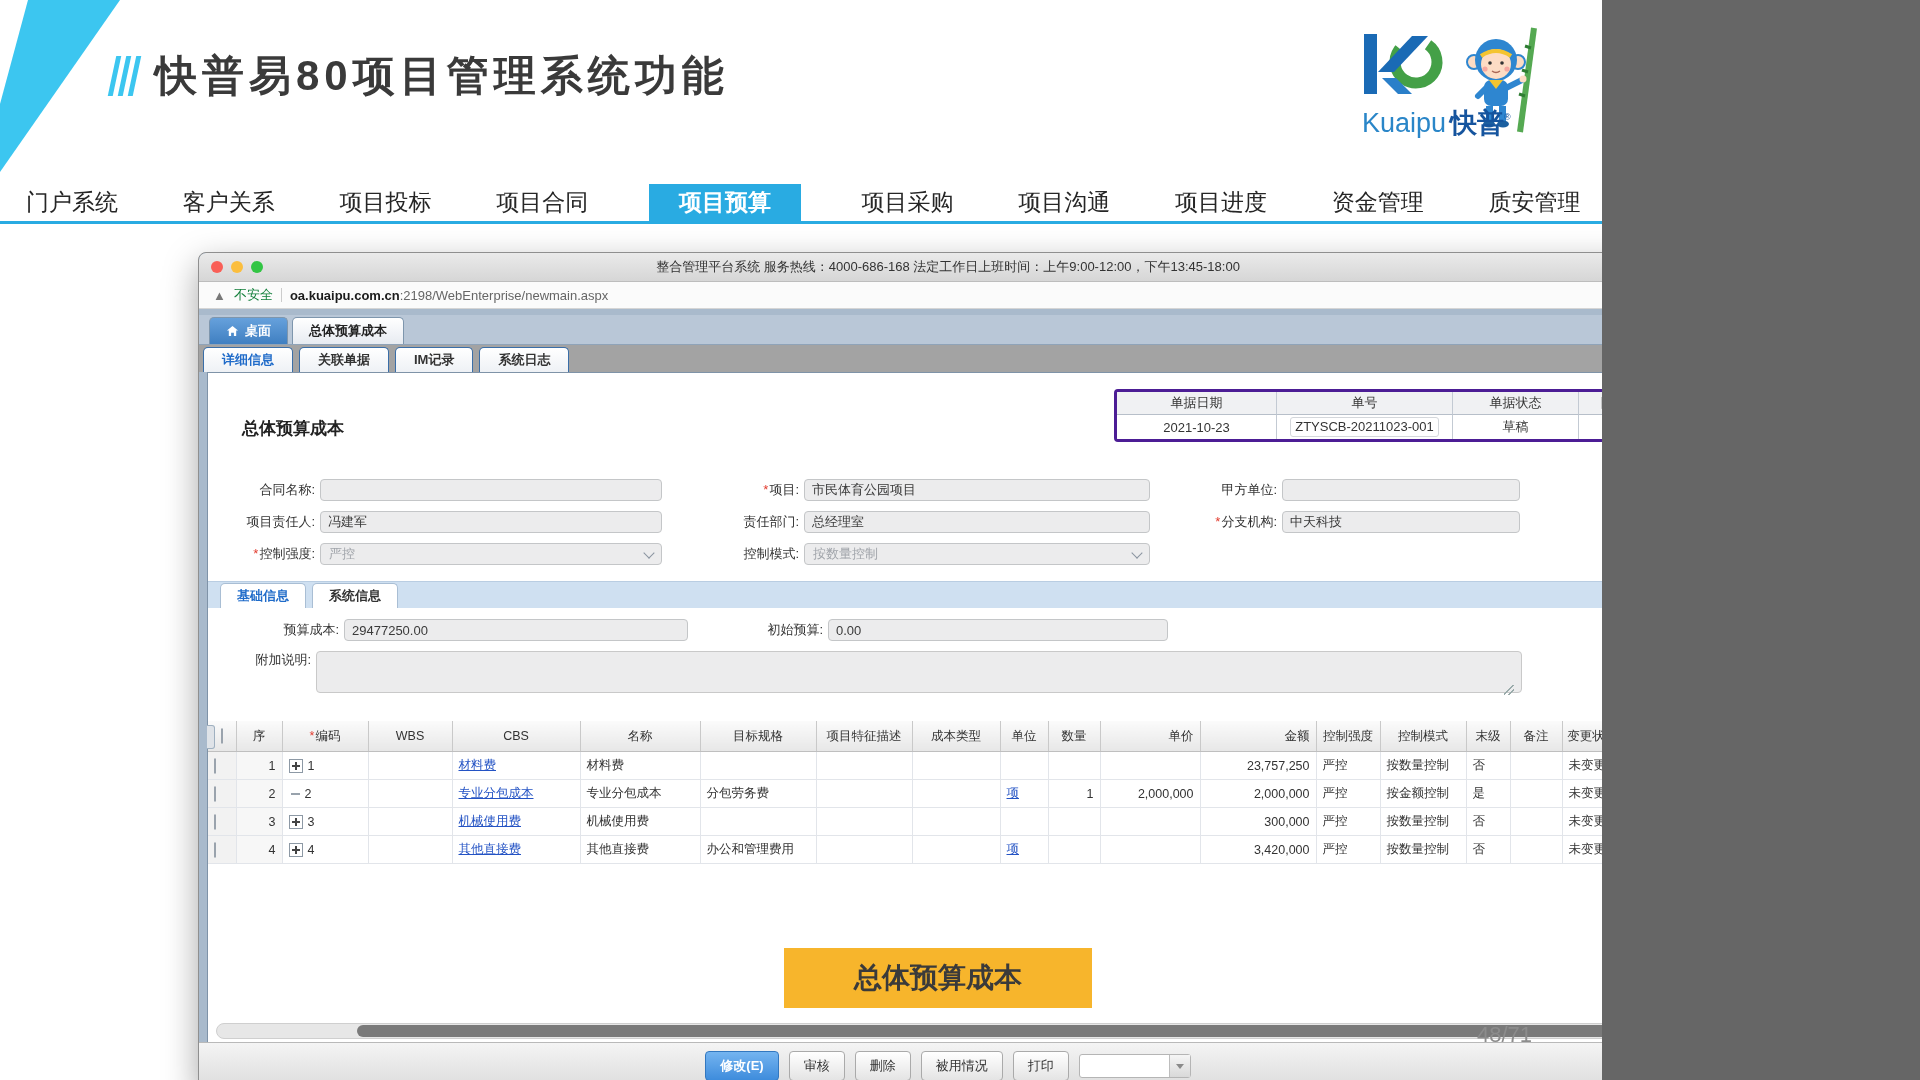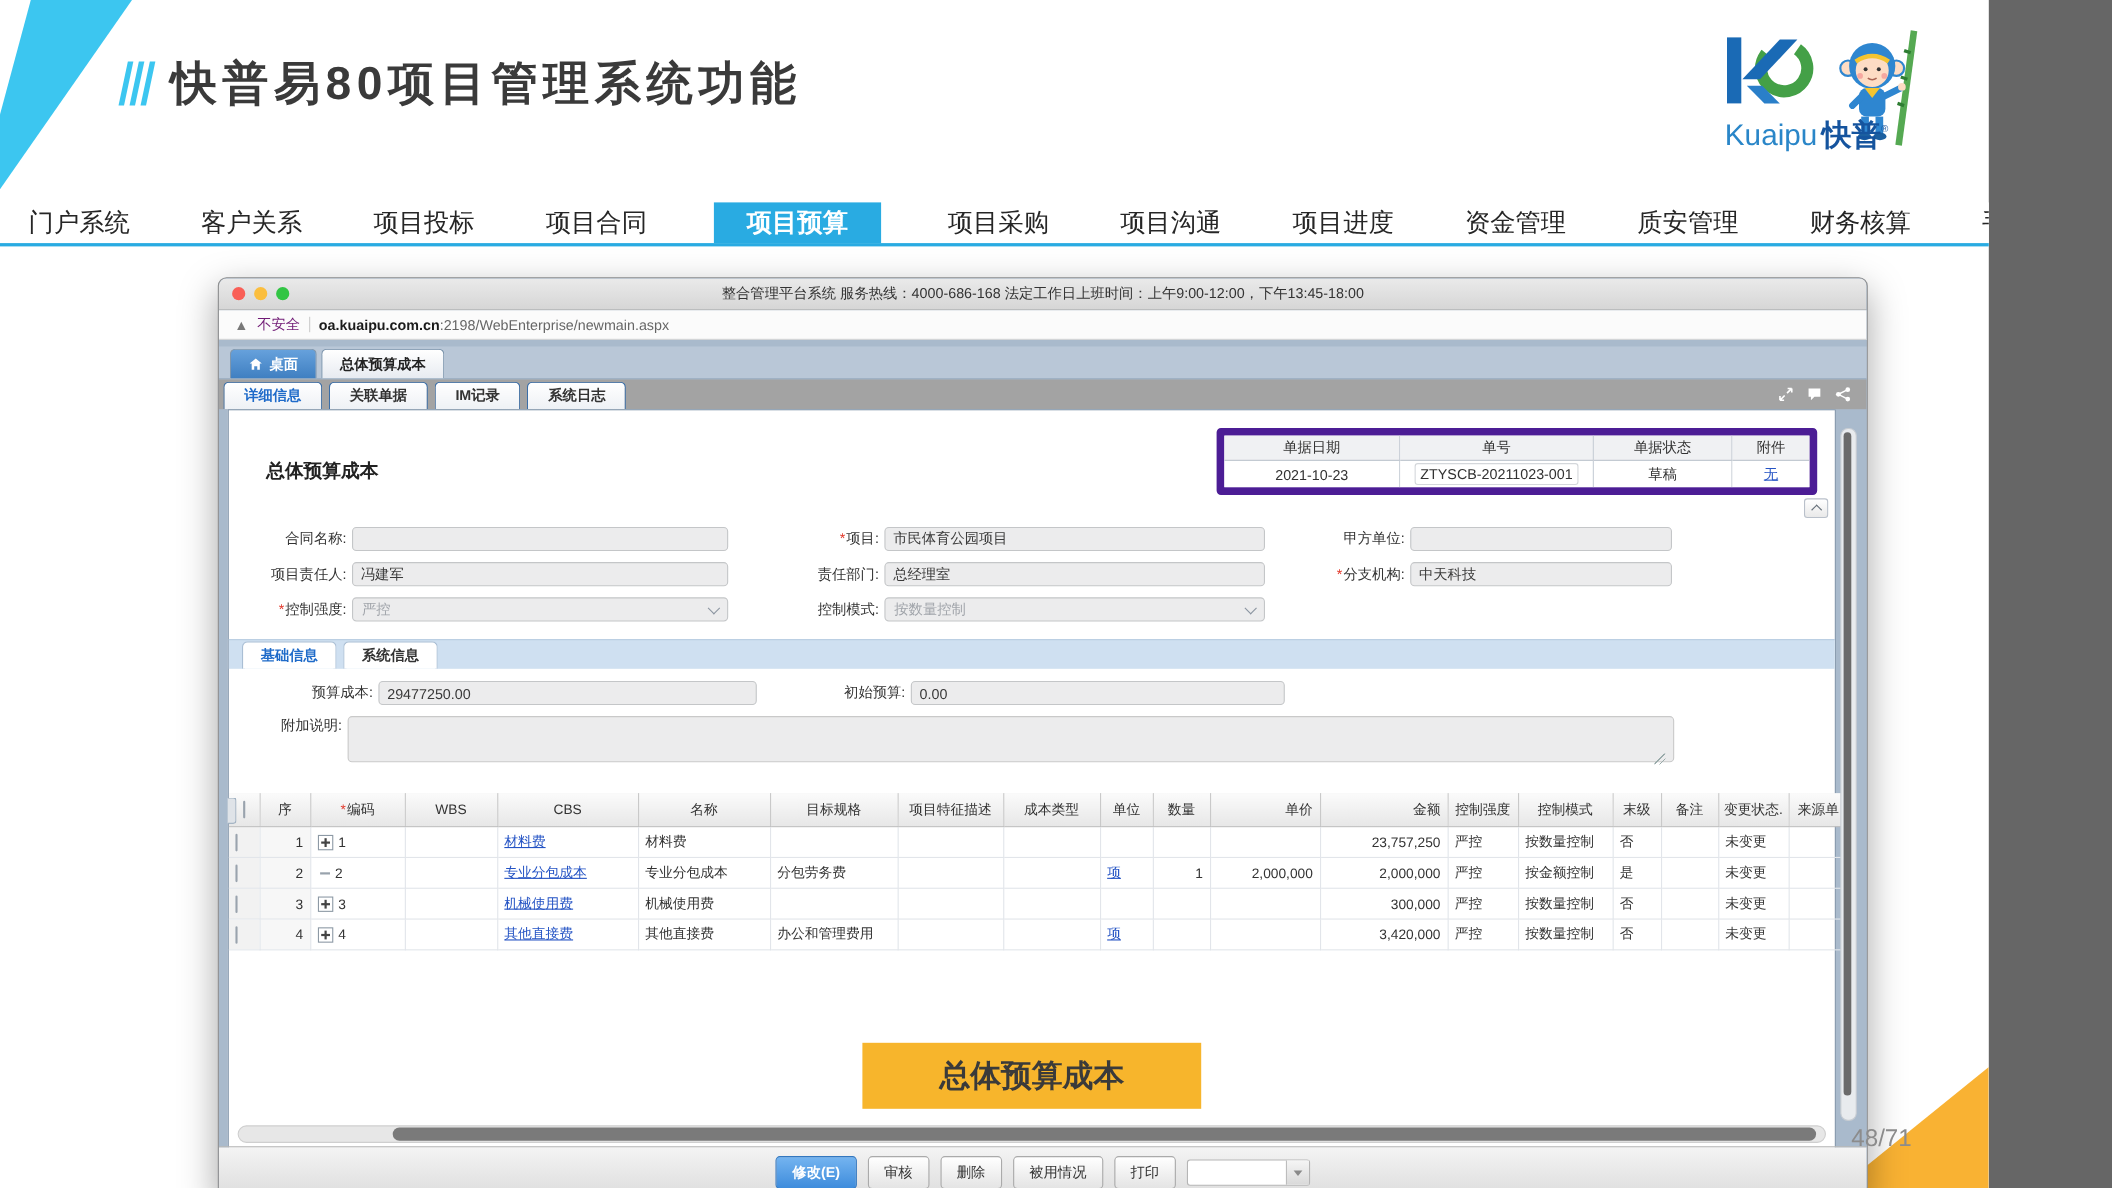--- a/index.html
+++ b/index.html
@@ -1,16 +1,16 @@
 <!DOCTYPE html>
 <html><head>
 <meta charset="utf-8">
 <style>
   html,body{margin:0;padding:0;background:#666;}
-  .slide{position:relative;width:1808px;height:1080px;background:#fff;overflow:hidden;
+  .slide{position:relative;width:1602px;height:1080px;background:#fff;overflow:hidden;
          font-family:"Liberation Sans","DejaVu Sans",sans-serif;}
   
   .deco-tl{position:absolute;left:0;top:0;width:200px;height:200px;background:#3cc6f0;
            clip-path:polygon(28px 0,120px 0,0 172px,0 104px);}
   .deco-br{position:absolute;right:0;bottom:0;width:136px;height:110px;background:#f9b233;
            clip-path:polygon(100% 0,100% 100%,0 100%);}
   .title-row{position:absolute;left:112px;top:48px;display:flex;align-items:center;gap:18px;}
   .title-bars{display:flex;gap:5px;transform:skewX(-12deg);}
   .title-bars span{width:5px;height:40px;background:#3cc6f0;}
   .slide-title{font-size:42px;font-weight:bold;color:#3a3a3a;letter-spacing:5px;margin:0;}
@@ -28,21 +28,21 @@
           box-shadow:0 12px 34px rgba(0,0,0,.35);overflow:hidden;margin-top:12px;}
   .titlebar{position:relative;height:28px;background:linear-gradient(#eaeaea,#d6d6d6);
             border-bottom:1px solid #bdbdbd;border-radius:7px 7px 0 0;
             display:flex;align-items:center;justify-content:center;font-size:13px;color:#333;}
   .dots{position:absolute;left:12px;top:8px;display:flex;gap:8px;}
   .dot{width:12px;height:12px;border-radius:50%;}
   .dot.r{background:#f95f57}.dot.y{background:#fbbe3e}.dot.g{background:#32c544}
   .urlbar{height:26px;background:#fbfbfb;border-bottom:1px solid #d5d5d5;display:flex;
           align-items:center;padding-left:14px;font-size:13px;color:#555;gap:8px;}
   .warn-ico{color:#787878;font-size:13px;}
-  .sec-label{color:#701a75;}
+  .sec-label{color:#15803d;}
   .url-sep{width:1px;height:14px;background:#ccc;}
   .url .domain{font-weight:bold;color:#1b1b1b;}
   .url .path{color:#666;}
   .chrome-body{position:relative;height:780px;background:#a9bacc;}
   
   .app-tabs{position:absolute;left:0;top:6px;width:100%;height:30px;background:#b9c7d7;
             border-bottom:1px solid #8fa3b8;display:flex;align-items:flex-end;
             padding-left:10px;box-sizing:border-box;gap:4px;}
   .app-tab{height:26px;display:flex;align-items:center;gap:6px;padding:0 16px;font-size:13px;
            font-weight:bold;border-radius:5px 5px 0 0;border:1px solid #7e96ad;border-bottom:none;}
@@ -59,21 +59,21 @@
   
   .panel{position:absolute;left:8px;top:63px;width:1462px;height:673px;box-sizing:border-box;
          background:#fff;border:1px solid #7f93a8;}
   .panel-notch{position:absolute;left:-1px;top:352px;width:7px;height:22px;background:#dfe3e8;
                border:1px solid #9fb0c0;border-left:none;border-radius:0 3px 3px 0;}
   .vscroll{position:absolute;right:9px;top:80px;width:13px;height:628px;background:#e8ebee;
            border:1px solid #c7ccd2;border-radius:7px;}
   .vscroll .thumb{position:absolute;left:2px;top:3px;width:7px;height:96%;background:#6a6a6a;border-radius:4px;}
   .doc-title{position:absolute;left:34px;top:44px;font-size:17px;font-weight:bold;color:#222;margin:0;}
   
-  .info-table{position:absolute;right:16px;top:16px;width:532px;border:7px solid #4c1d95;
+  .info-table{position:absolute;right:16px;top:16px;width:532px;border:3px solid #4c1d95;
               border-radius:4px;overflow:hidden;font-size:13px;color:#333;}
   .info-row{display:grid;grid-template-columns:160px 176px 126px 70px;}
   .info-row.hdr>div{background:#f0f1f3;border-bottom:1px solid #b7bfc9;height:22px;}
   .info-row>div{display:flex;align-items:center;justify-content:center;height:24px;
                 border-right:1px solid #c3cad3;background:#fff;}
   .info-row>div:last-child{border-right:none;}
   .inset{border:1px solid #d4d7db;border-radius:3px;padding:0 4px;line-height:18px;}
   a.lk{color:#2453c4;text-decoration:underline;cursor:pointer;}
   .mini-btn{position:absolute;right:6px;top:80px;width:20px;height:16px;border:1px solid #b9c0ca;
             border-radius:3px;background:linear-gradient(#fff,#e9e9e9);

